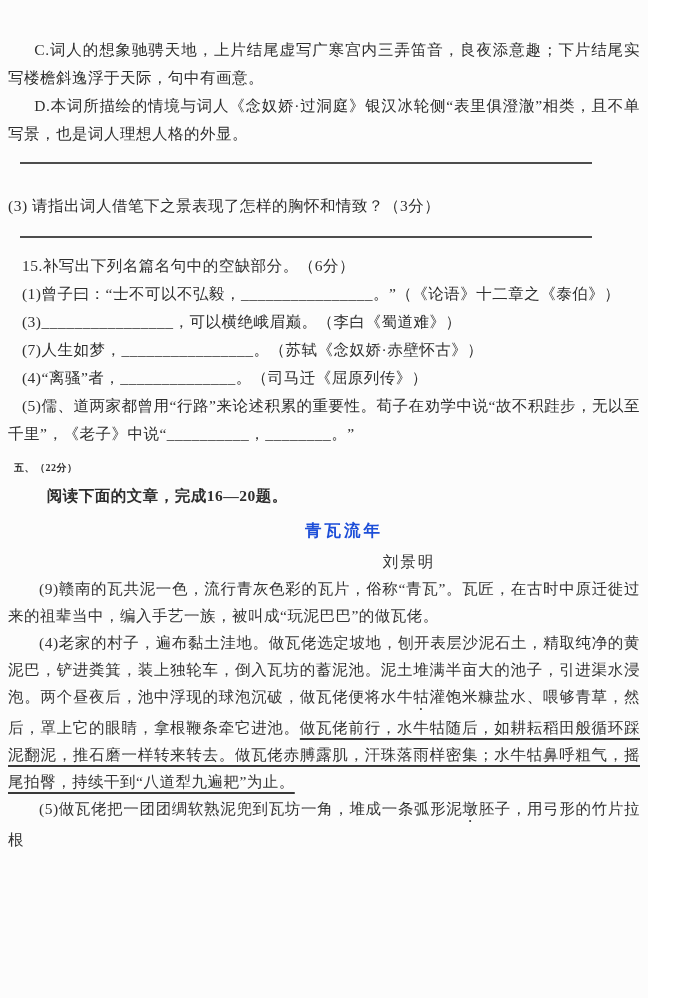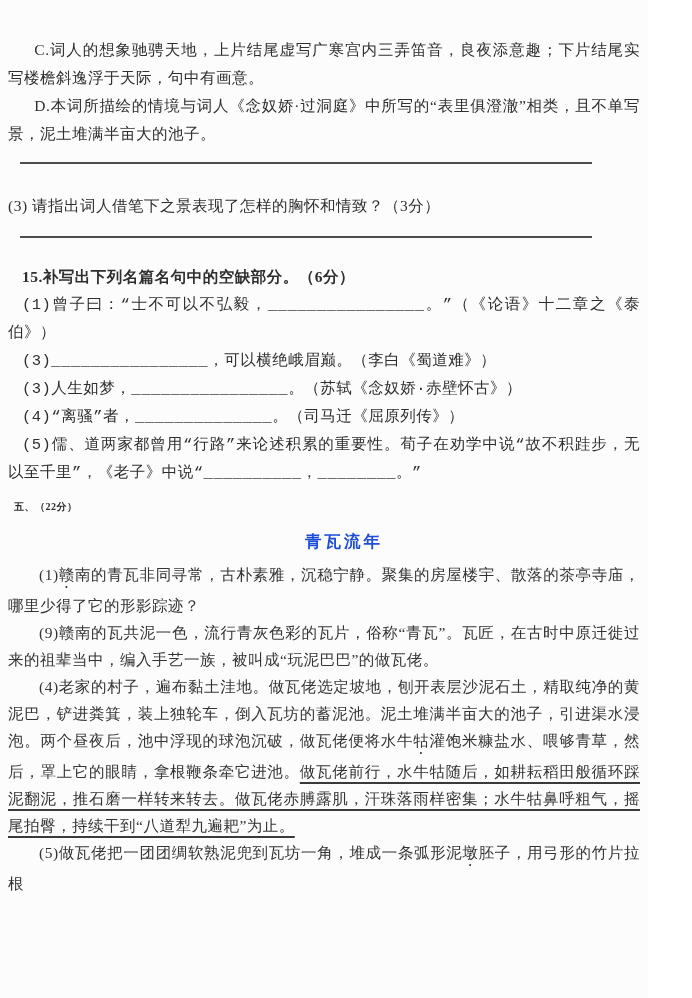--- a/index.html
+++ b/index.html
@@ -14,22 +14,22 @@
     overflow:hidden;
   }
   .qline, .item, .opt {
     margin:0;
     font-size:15.5px;
     line-height:28px;
     text-align:justify;
     letter-spacing:0.5px;
   }
   .opt { text-indent:1.7em; }
-  .item { text-indent:0.9em;font-family:Liberation Mono, monospace; }
-  .stem { text-indent:0.9em; margin-top:25px;font-weight:bold; }
+  .item { text-indent:0.9em; }
+  .stem { text-indent:0.9em; margin-top:14px; }
   .answer-rule {
     height:0;
     border-top:2px solid #4d4d4d;
     margin:14px 48px 0 12px;
   }
   .answer-rule.second { margin-top:16px; }
   .q3line { margin-top:28px; }
   .sec-head {
     margin:6px 0 0 0;
     font-weight:bold;
@@ -87,39 +87,40 @@
     text-emphasis:filled dot;
     text-emphasis-position:under right;
   }
 </style>
 </head>
 <body>
 
 <div class="page">
 
   <p class="opt">C.词人的想象驰骋天地，上片结尾虚写广寒宫内三弄笛音，良夜添意趣；下片结尾实写楼檐斜逸浮于天际，句中有画意。</p>
-  <p class="opt">D.本词所描绘的情境与词人《念奴娇·过洞庭》中所写的“表里俱澄澈”相类，且不单写景，泥土堆满半亩大的池子。</p>
+  <p class="opt">D.本词所描绘的情境与词人《念奴娇·过洞庭》银汉冰轮侧“表里俱澄澈”相类，且不单写景，也是词人理想人格的外显。</p>
 
   <div class="answer-rule"></div>
 
   <p class="qline q3line">(3) 请指出词人借笔下之景表现了怎样的胸怀和情致？（3分）</p>
   <div class="answer-rule second"></div>
 
   <p class="qline stem">15.补写出下列名篇名句中的空缺部分。（6分）</p>
   <p class="item">(1)曾子曰：“士不可以不弘毅，________________。”（《论语》十二章之《泰伯》）</p>
   <p class="item">(3)________________，可以横绝峨眉巅。（李白《蜀道难》）</p>
-  <p class="item">(3)人生如梦，________________。（苏轼《念奴娇·赤壁怀古》）</p>
+  <p class="item">(7)人生如梦，________________。（苏轼《念奴娇·赤壁怀古》）</p>
   <p class="item">(4)“离骚”者，______________。（司马迁《屈原列传》）</p>
   <p class="item">(5)儒、道两家都曾用“行路”来论述积累的重要性。荀子在劝学中说“故不积跬步，无以至千里”，《老子》中说“__________，________。”</p>
 
   <p class="sec-head">五、（22分）</p>
+  <p class="instruction">阅读下面的文章，完成16—20题。</p>
 
   <p class="essay-title">青瓦流年</p>
+  <p class="essay-author">刘景明</p>
 
-  <p class="para first"><span>(1)</span><span class="em-dot">赣</span><span>南的青瓦非同寻常，古朴素雅，沉稳宁静。聚集的房屋楼宇、散落的茶亭寺庙，哪里少得了它的形影踪迹？</span></p>
 
 
   <p class="para">(9)赣南的瓦共泥一色，流行青灰色彩的瓦片，俗称“青瓦”。瓦匠，在古时中原迁徙过来的祖辈当中，编入手艺一族，被叫成“玩泥巴巴”的做瓦佬。</p>
 
   <p class="para"><span>(4)老家的村子，遍布黏土洼地。做瓦佬选定坡地，刨开表层沙泥石土，精取纯净的黄泥巴，铲进粪箕，装上独轮车，倒入瓦坊的蓄泥池。泥土堆满半亩大的池子，引进渠水浸泡。两个昼夜后，池中浮现的球泡沉破，做瓦佬便将水牛</span><span class="em-dot">牯</span><span>灌饱米糠盐水、喂够青草，然后，罩上它的眼睛，拿根鞭条牵它进池。</span><span class="u-seg">做瓦佬前行，水牛牯随后，如耕耘稻田般循环踩泥翻泥，推石磨一样转来转去。做瓦佬赤膊露肌，汗珠落雨样密集；水牛牯鼻呼粗气，摇尾拍臀，持续干到“八道犁九遍耙”为止。</span></p>
 
   <p class="para"><span>(5)做瓦佬把一团团绸软熟泥兜到瓦坊一角，堆成一条弧形泥</span><span class="em-dot">墩</span><span>胚子，用弓形的竹片拉根</span></p>
 
 </div>
 

